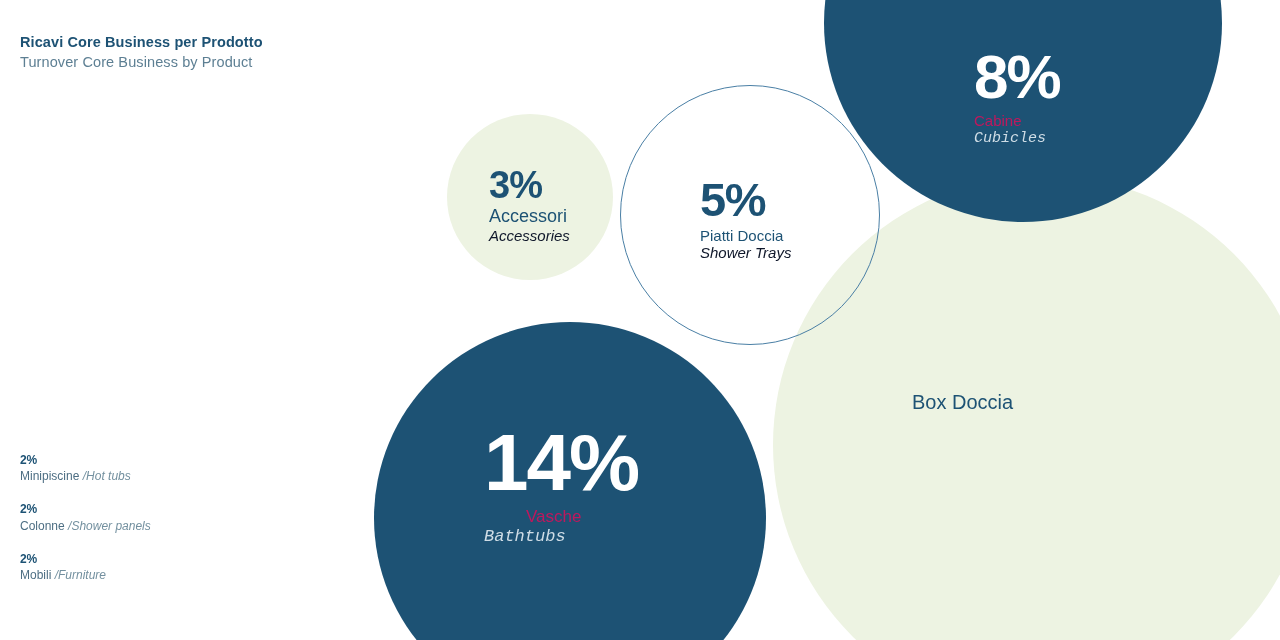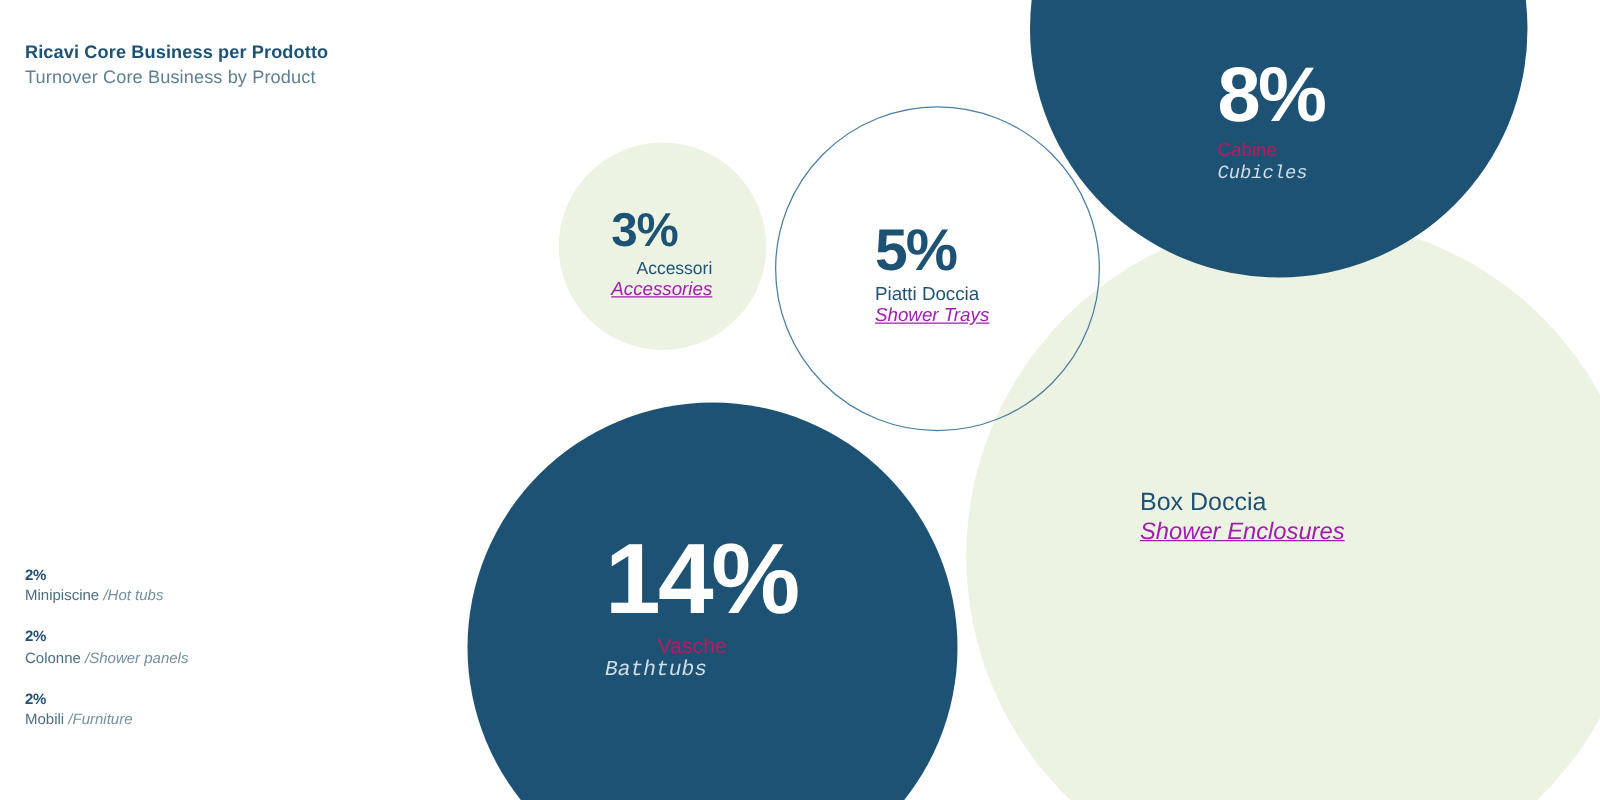--- a/index.html
+++ b/index.html
@@ -80,41 +80,41 @@
   }
 
   
   .on-dark .pct     { color: #ffffff; }
   .on-dark .name-it { color: #be185d; }
   .on-dark .name-en { color: #cfdde6; font-family: Liberation Mono, monospace; }
 
   
   .on-light .pct     { color: #1d5274; }
   .on-light .name-it { color: #1d5274; }
-  .on-light .name-en { color: #a21caf; text-decoration: underline; }
+  .on-light .name-en { color: #0f172a; }
 
   
   .grp-64 .pct     { font-size: 125px; letter-spacing: -4px; }
   .grp-64 .name-it { font-size: 20px; margin-top: 6px; }
   .grp-64 .name-en { font-size: 19px; }
 
   .grp-14 .pct     { font-size: 80px; letter-spacing: -2px; }
   .grp-14 .name-it { font-size: 17px; margin-top: 6px; margin-left: 42px; }
   .grp-14 .name-en { font-size: 17px; }
 
   .grp-8 .pct      { font-size: 62px; letter-spacing: -2px; }
   .grp-8 .name-it  { font-size: 15px; margin-top: 5px; }
   .grp-8 .name-en  { font-size: 15px; }
 
   .grp-5 .pct      { font-size: 47px; letter-spacing: -1.5px; }
   .grp-5 .name-it  { font-size: 15px; margin-top: 4px; }
   .grp-5 .name-en  { font-size: 15px; }
 
   .grp-3 .pct      { font-size: 38px; letter-spacing: -1px; }
-  .grp-3 .name-it  { font-size: 14px; margin-top: 3px; text-align: right; }
+  .grp-3 .name-it  { font-size: 18px; margin-top: 3px; }
   .grp-3 .name-en  { font-size: 15px; }
 
   
   .legend {
     position: absolute;
     left: 20px;
     top: 452px;
     z-index: 40;
   }
   .legend-item { margin-bottom: 17px; }
@@ -152,21 +152,20 @@
   <div class="bubble fill-blue" style="left:824px; top:-176px; width:398px; height:398px; z-index:10;"></div>
 
   <div class="bubble fill-green" style="left:447px; top:114px; width:166px; height:166px; z-index:6;"></div>
 
   <div class="bubble fill-outline" style="left:620px; top:85px; width:260px; height:260px; z-index:12;"></div>
 
   <div class="bubble fill-blue" style="left:374px; top:322px; width:392px; height:392px; z-index:14;"></div>
 
   <div class="labelgrp grp-64 on-light" style="left:912px; top:385px;">
     <div class="name-it">Box Doccia</div>
-    <div class="name-en">Shower Enclosures</div>
   </div>
 
   <div class="labelgrp grp-14 on-dark" style="left:484px; top:425px;">
     <div class="pct">14%</div>
     <div class="name-it">Vasche</div>
     <div class="name-en">Bathtubs</div>
   </div>
 
   <div class="labelgrp grp-8 on-dark" style="left:974px; top:48px;">
     <div class="pct">8%</div>

